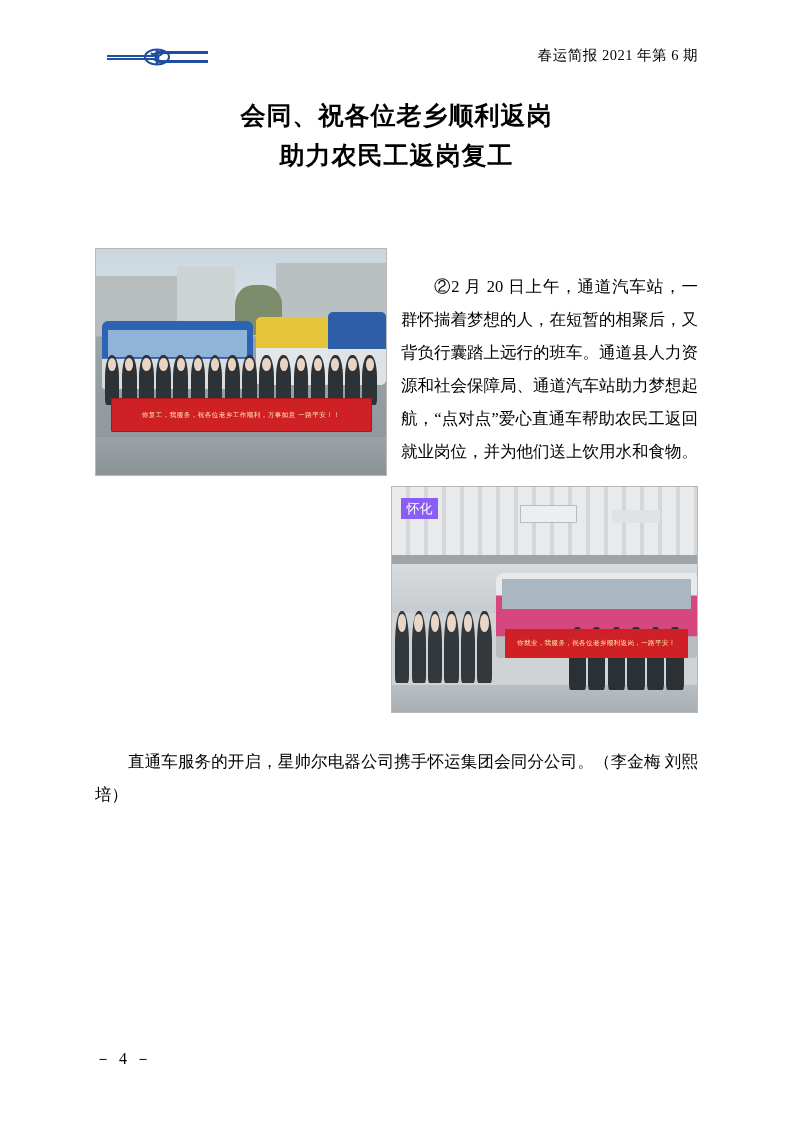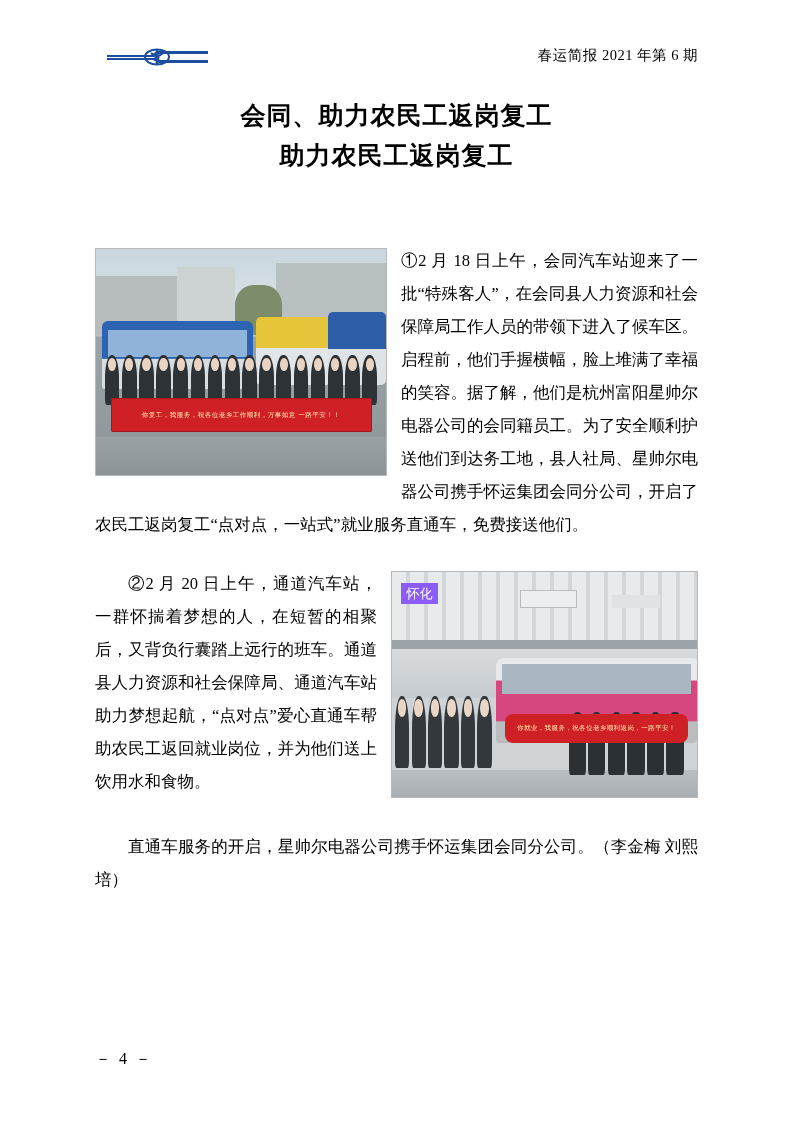--- a/index.html
+++ b/index.html
@@ -164,21 +164,21 @@
     position:absolute; left:34%; top:38%; width:66%; height:38%;
     background: linear-gradient(#e7e9eb 0 26%, #d6467f 27% 74%, #b9bdc0 75% 100%);
     border-radius:8px 4px 4px 4px;
   }
   .ph2 .buswin { position:absolute; left:36%; top:41%; width:62%; height:13%;
     background:#aab6c2; }
   .ph2 .banner {
     position:absolute; left:37%; top:63%; width:60%; height:13%;
     background:#cf2026; color:#ffe9a8; font-size:6.5px;
     display:flex; align-items:center; justify-content:center;
-    font-family:"DejaVu Sans","Liberation Sans",sans-serif; letter-spacing:0.4px;border-radius:8px;
+    font-family:"DejaVu Sans","Liberation Sans",sans-serif; letter-spacing:0.4px;
   }
   .ph2 .crowd { position:absolute; left:1%; top:55%; width:36%; height:32%; }
   .ph2 .crowd i { position:absolute; bottom:0; width:13%; height:100%;
     background:#33383d; border-radius:45% 45% 10% 10%; }
   .ph2 .crowd i::after { content:""; position:absolute; left:20%; top:5%;
     width:60%; height:24%; background:#e9d6c6; border-radius:50%; }
   .ph2 .crowd2 { position:absolute; left:58%; top:62%; width:40%; height:28%; }
   .ph2 .crowd2 i { position:absolute; bottom:0; width:14%; height:100%;
     background:#2b3034; border-radius:45% 45% 10% 10%; }
   .ph2 .floor { position:absolute; left:0; bottom:0; width:100%; height:12%;
@@ -210,21 +210,21 @@
           <path d="M104 20 L104 48" stroke="#1d4f9e" stroke-width="5"></path>
           <path d="M92 26 C100 34 108 34 116 26" stroke="#1d4f9e" stroke-width="4" fill="none"></path>
           <circle cx="104" cy="34" r="5" fill="#1d4f9e"></circle>
         </g>
       </svg>
     </div>
     <div class="header-title">春运简报 2021 年第 6 期</div>
   </div>
 
   <div class="doc-title">
-    <span class="tl">会同、助力农民工返岗复工</span>
+    <span class="tl">会同、祝各位老乡顺利返岗</span>
     <span class="tl">助力农民工返岗复工</span>
   </div>
 
   <div class="content">
 
     <div class="photo-left">
       <div class="ph1">
         <div class="sky"></div>
         <div class="bld1"></div>
           <div class="bld2"></div>
@@ -250,21 +250,20 @@
             <i style="left:69.3%"></i>
           <i style="left:75.6%"></i>
             <i style="left:81.9%"></i>
             <i style="left:88.2%"></i>
           <i style="left:94.5%"></i>
         </div>
         <div class="banner">你复工，我服务，祝各位老乡工作顺利，万事如意    一路平安！！</div>
       </div>
     </div>
 
-    <p class="para">①2 月 18 日上午，会同汽车站迎来了一批“特殊客人”，在会同县人力资源和社会保障局工作人员的带领下进入了候车区。启程前，他们手握横幅，脸上堆满了幸福的笑容。据了解，他们是杭州富阳星帅尔电器公司的会同籍员工。为了安全顺利护送他们到达务工地，县人社局、星帅尔电器公司携手怀运集团会同分公司，开启了农民工返岗复工“点对点，一站式”就业服务直通车，免费接送他们。</p>
 
     <div class="gap"></div>
 
     <div class="photo-right">
       <div class="ph2">
         <div class="roof"></div>
         <div class="beam"></div>
         <div class="sign1">怀化</div>
         <div class="sign2"></div>
         <div class="sign3"></div>

